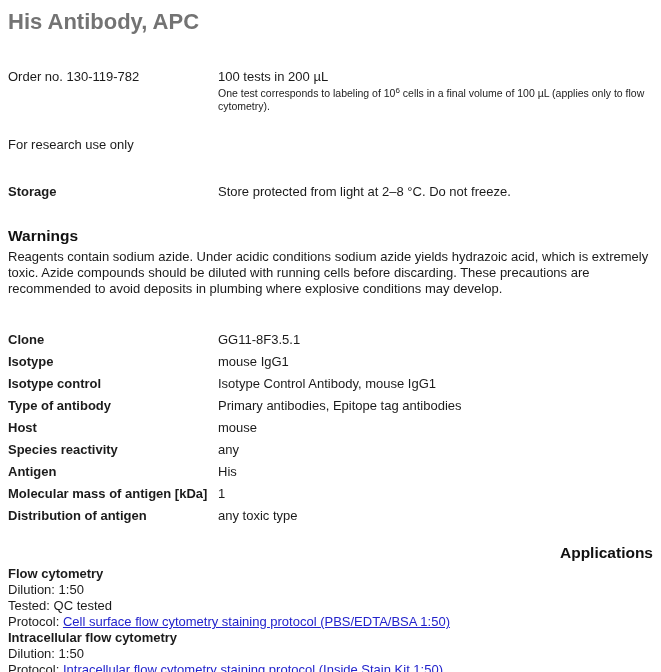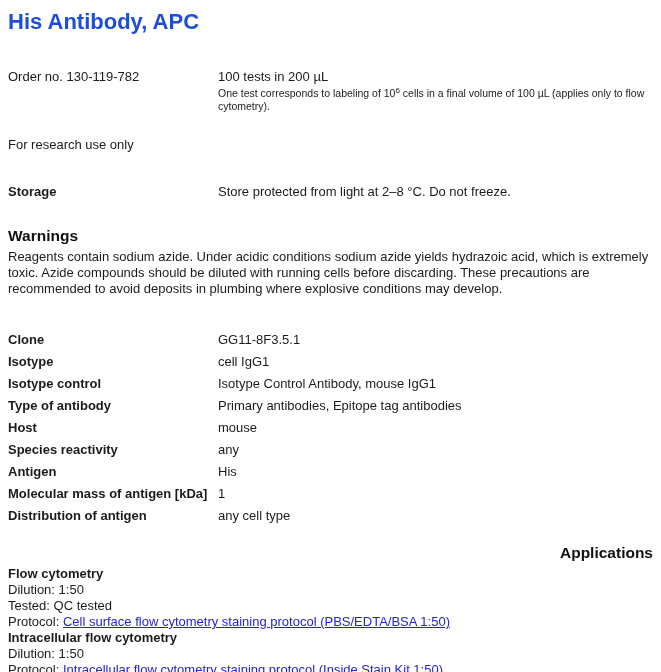--- a/index.html
+++ b/index.html
@@ -9,21 +9,21 @@
     color: #1b1b1b;
     font-family: "Liberation Sans", sans-serif;
     font-size: 13px;
     padding: 8px 8px 0 8px;
     overflow: hidden;
   }
   h1 {
     font-size: 22px;
     line-height: 28px;
     font-weight: bold;
-    color: #1d4ed8;
+    color: #737373;
     margin-top: 0;
   }
   .row {
     display: grid;
     grid-template-columns: 210px 1fr;
     align-items: start;
   }
   .order-row { margin-top: 12px; }
   .order-row .cell { line-height: 16px; margin-top: 21px; }
   .note {
@@ -87,21 +87,21 @@
   <h2 class="warnings-heading">Warnings</h2>
   <p class="warn-text">Reagents contain sodium azide. Under acidic conditions sodium azide yields hydrazoic acid, which is extremely toxic. Azide compounds should be diluted with running cells before discarding. These precautions are recommended to avoid deposits in plumbing where explosive conditions may develop.</p>
 
   <div class="details">
     <div class="row">
       <div class="cell label-bold">Clone</div>
       <div class="cell">GG11-8F3.5.1</div>
     </div>
     <div class="row">
       <div class="cell label-bold">Isotype</div>
-      <div class="cell">cell IgG1</div>
+      <div class="cell">mouse IgG1</div>
     </div>
     <div class="row">
       <div class="cell label-bold">Isotype control</div>
       <div class="cell">Isotype Control Antibody, mouse IgG1</div>
     </div>
     <div class="row">
       <div class="cell label-bold">Type of antibody</div>
       <div class="cell">Primary antibodies, Epitope tag antibodies</div>
     </div>
     <div class="row">
@@ -115,21 +115,21 @@
     <div class="row">
       <div class="cell label-bold">Antigen</div>
       <div class="cell">His</div>
     </div>
     <div class="row">
       <div class="cell label-bold">Molecular mass of antigen [kDa]</div>
       <div class="cell">1</div>
     </div>
     <div class="row">
       <div class="cell label-bold">Distribution of antigen</div>
-      <div class="cell">any cell type</div>
+      <div class="cell">any toxic type</div>
     </div>
   </div>
 
   <h2 class="applications-heading">Applications</h2>
 
   <div class="app-block">
     <div>
       <div class="app-line app-title">Flow cytometry</div>
       <div class="app-line">Dilution: 1:50</div>
       <div class="app-line">Tested: QC tested</div>

